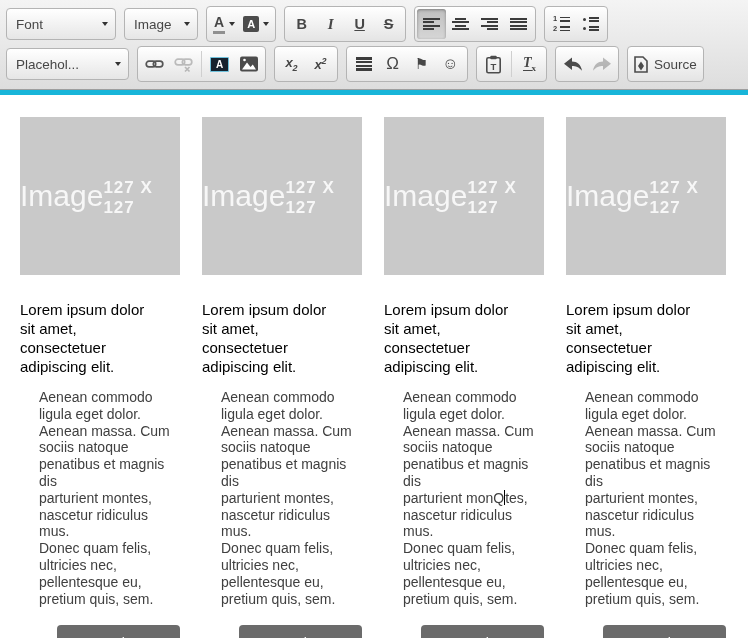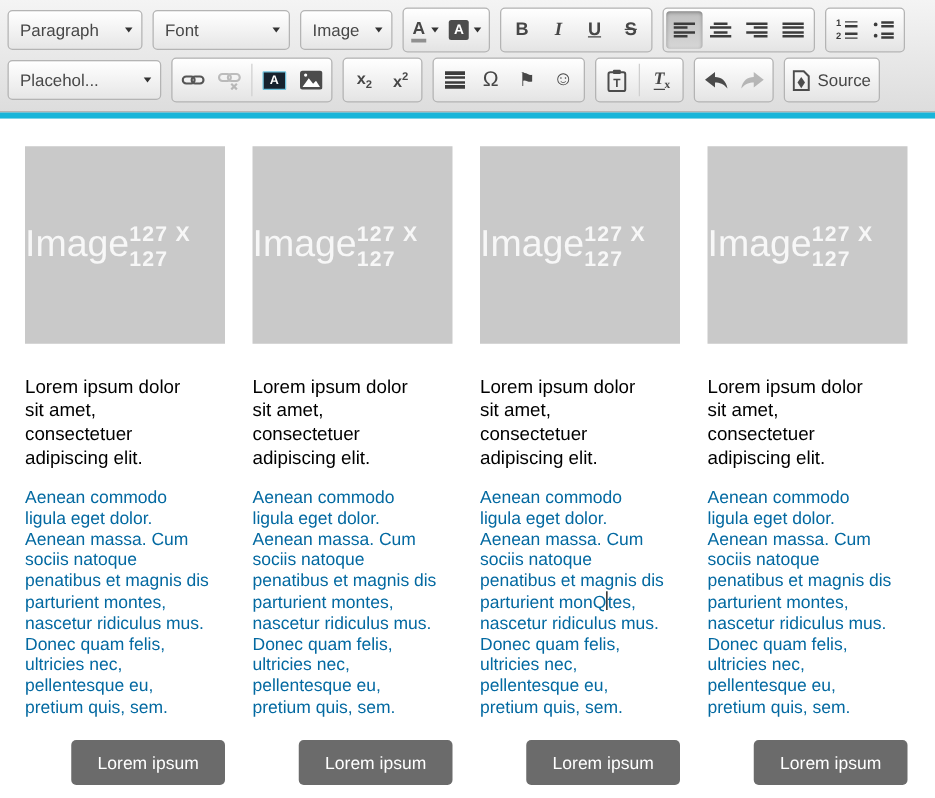--- a/index.html
+++ b/index.html
@@ -38,21 +38,21 @@
   .bars.left i:nth-child(odd), .bars.center i:nth-child(even), .bars.right i:nth-child(odd), .bars.justify i { width:100%; }
   .bars.hr { width:16px; height:14px; } .bars.hr i { width:100%; height:2.6px; }
 
   .list-icon { display:flex; flex-direction:column; gap:3.5px; }
   .list-row { display:flex; align-items:center; gap:2.5px; }
   .list-marker { font-size:7.5px; font-weight:bold; color:#3c3c3c; width:5px; line-height:6px; }
   .bullet { width:3.5px; height:3.5px; border-radius:50%; background:#3c3c3c; }
   .mini-lines { display:flex; flex-direction:column; gap:1.8px; }
   .mini-lines i { display:block; width:10px; height:1.8px; background:#3c3c3c; }
 
-  .subsup { font-size:13px; font-weight:bold; color:#474747; }
+  .subsup { font-size:13px; font-weight:bold; color:#474747;font-style:italic; }
   .subsup sub, .subsup sup { font-size:9px; }
   .omega { font-size:17px; color:#474747; }
   .flag-glyph { font-size:15px; color:#474747; }
   .smiley-glyph { font-size:16px; color:#474747; }
   .ph-box { border:1px solid #6fc1dc; background:#16222e; color:#fff; font-size:10px; font-weight:bold; padding:0 5px; line-height:13px; border-radius:1px; }
   .rmformat { font-family:"Liberation Serif", serif; color:#474747; font-size:14px; }
   .rmformat .t { font-style:italic; font-weight:bold; border-bottom:1px solid #474747; }
   .rmformat sub { font-size:9px; font-weight:bold; }
   .src-label { font-size:13.5px; color:#474747; margin-left:6px; }
 
@@ -60,35 +60,31 @@
   .accent-line { height:5px; background:#18b5d9; }
 
   
   .content { padding:22px 22px 0 20px; background:#fff; }
   .cards { display:grid; grid-template-columns:repeat(4,160px); column-gap:22px; }
   .card { display:flex; flex-direction:column; }
   .img-ph { width:160px; height:158px; background:#c9c9c9; display:flex; align-items:center; justify-content:center; cursor:pointer; }
   .img-ph .big { font-size:30px; color:rgba(255,255,255,.85); line-height:32px; }
   .img-ph .small { font-size:17px; font-weight:bold; color:rgba(255,255,255,.85); letter-spacing:1px; margin-top:3px; }
   .card h3 { margin-top:25px; font-size:15px; line-height:19px; color:#000; font-weight:normal; white-space:pre-line; }
-  .card p { margin-top:13px; font-size:14px; line-height:16.8px; color:#0369a1; white-space:pre-line; }
+  .card p { margin-top:13px; font-size:14px; line-height:16.8px; color:#404040; white-space:pre-line;margin-left:19px; }
   .caret { display:inline-block; width:1px; height:15px; background:#000; vertical-align:-2px; }
   .card-btn { margin-top:18px; align-self:flex-end; background:#6b6b6b; color:#fff; font-size:14px; font-family:"Liberation Sans",sans-serif;
               border:none; border-radius:4px; padding:10px 21px; cursor:pointer; }
 </style>
 </head>
 <body>
 
 <div class="toolbar">
 
   <div class="tb-row">
-    <div class="combo w-format">
-      <span class="combo-label">Paragraph</span>
-      <span class="combo-arrow"></span>
-    </div>
     <div class="combo w-font">
       <span class="combo-label">Font</span>
       <span class="combo-arrow"></span>
     </div>
     <div class="combo w-size">
       <span class="combo-label">Image</span>
       <span class="combo-arrow"></span>
     </div>
 
     <div class="btn-group">

